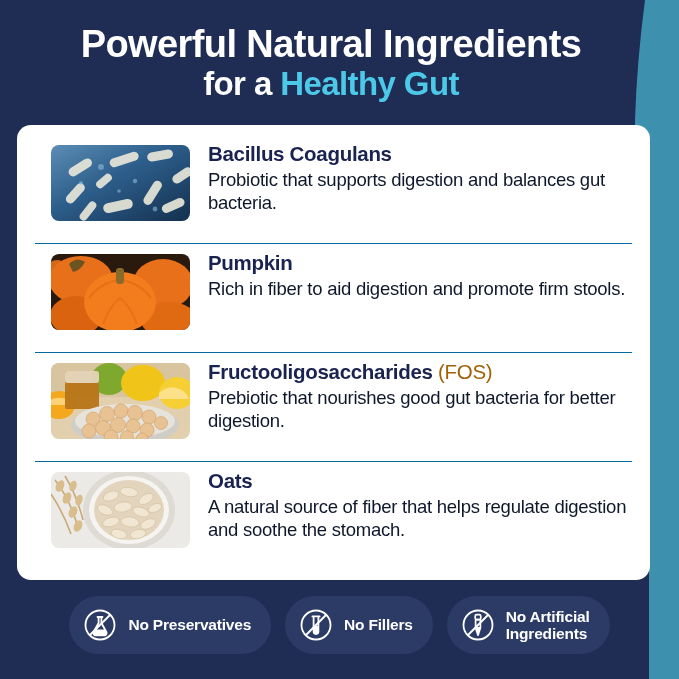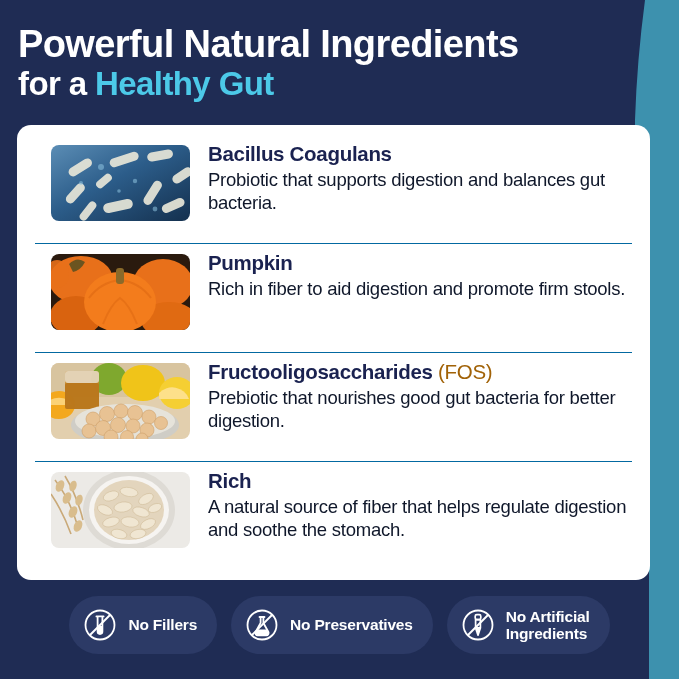--- a/index.html
+++ b/index.html
@@ -23,21 +23,21 @@
     overflow: hidden;
     z-index: 1;
   }
   .teal-band svg { display: block; }
 
   
   .headline {
     position: relative;
     z-index: 3;
     padding: 24px 35px 0 18px;
-    text-align: left;
+    text-align: center;
     color: #ffffff;
     letter-spacing: -0.6px;
   }
   .headline .line1 {
     display: block;
     font-size: 38px;
     font-weight: bold;
     line-height: 1.06;
     white-space: nowrap;
   }
@@ -283,51 +283,51 @@
           <ellipse cx="9" cy="14" rx="4" ry="6" transform="rotate(25 9 14)"></ellipse>
           <ellipse cx="16" cy="26" rx="4" ry="6" transform="rotate(25 16 26)"></ellipse>
           <ellipse cx="22" cy="40" rx="4" ry="6" transform="rotate(25 22 40)"></ellipse>
           <ellipse cx="27" cy="54" rx="4" ry="6" transform="rotate(25 27 54)"></ellipse>
           <ellipse cx="22" cy="14" rx="3.5" ry="5.5" transform="rotate(18 22 14)"></ellipse>
           <ellipse cx="28" cy="28" rx="3.5" ry="5.5" transform="rotate(18 28 28)"></ellipse>
         </g>
       </svg>
     </div>
     <div class="row-text">
-      <div class="row-title"><span>Rich</span><span class="suffix"></span></div>
+      <div class="row-title"><span>Oats</span><span class="suffix"></span></div>
       <div class="row-desc">A natural source of fiber that helps regulate digestion and soothe the stomach.</div>
     </div>
   </div>
 
 </div>
 
 <div class="badges">
+
+  <div class="badge">
+    <span class="badge-icon">
+      <svg width="34" height="34" viewBox="0 0 34 34">
+        <circle cx="17" cy="17" r="14.5" fill="none" stroke="#ffffff" stroke-width="1.8"></circle>
+        <path d="M 14.5 9 L 19.5 9 M 15.6 9 L 15.6 15 L 10.6 24 A 2.4 2.4 0 0 0 12.7 27.4 L 21.3 27.4 A 2.4 2.4 0 0 0 23.4 24 L 18.4 15 L 18.4 9" fill="none" stroke="#ffffff" stroke-width="1.8" stroke-linecap="round" stroke-linejoin="round"></path>
+        <path d="M 12.4 21.5 L 21.6 21.5 L 23.4 24.6 A 2.4 2.4 0 0 1 21.3 27.4 L 12.7 27.4 A 2.4 2.4 0 0 1 10.6 24.6 Z" fill="#ffffff"></path>
+        <line x1="7" y1="27" x2="27" y2="7" stroke="#ffffff" stroke-width="1.9" stroke-linecap="round"></line>
+      </svg>
+    </span>
+    <span class="badge-label">No Preservatives</span>
+  </div>
 
   <div class="badge">
     <span class="badge-icon">
       <svg width="34" height="34" viewBox="0 0 34 34">
         <circle cx="17" cy="17" r="14.5" fill="none" stroke="#ffffff" stroke-width="1.8"></circle>
         <path d="M 13.4 8.4 L 20.6 8.4 M 14.6 8.4 L 14.6 23.6 A 2.4 2.4 0 0 0 19.4 23.6 L 19.4 8.4" fill="none" stroke="#ffffff" stroke-width="1.8" stroke-linecap="round" stroke-linejoin="round"></path>
         <path d="M 14.6 18 L 19.4 18 L 19.4 23.6 A 2.4 2.4 0 0 1 14.6 23.6 Z" fill="#ffffff"></path>
         <line x1="7" y1="27" x2="27" y2="7" stroke="#ffffff" stroke-width="1.9" stroke-linecap="round"></line>
       </svg>
     </span>
     <span class="badge-label">No Fillers</span>
-  </div>
-
-  <div class="badge">
-    <span class="badge-icon">
-      <svg width="34" height="34" viewBox="0 0 34 34">
-        <circle cx="17" cy="17" r="14.5" fill="none" stroke="#ffffff" stroke-width="1.8"></circle>
-        <path d="M 14.5 9 L 19.5 9 M 15.6 9 L 15.6 15 L 10.6 24 A 2.4 2.4 0 0 0 12.7 27.4 L 21.3 27.4 A 2.4 2.4 0 0 0 23.4 24 L 18.4 15 L 18.4 9" fill="none" stroke="#ffffff" stroke-width="1.8" stroke-linecap="round" stroke-linejoin="round"></path>
-        <path d="M 12.4 21.5 L 21.6 21.5 L 23.4 24.6 A 2.4 2.4 0 0 1 21.3 27.4 L 12.7 27.4 A 2.4 2.4 0 0 1 10.6 24.6 Z" fill="#ffffff"></path>
-        <line x1="7" y1="27" x2="27" y2="7" stroke="#ffffff" stroke-width="1.9" stroke-linecap="round"></line>
-      </svg>
-    </span>
-    <span class="badge-label">No Preservatives</span>
   </div>
 
   <div class="badge">
     <span class="badge-icon">
       <svg width="34" height="34" viewBox="0 0 34 34">
         <circle cx="17" cy="17" r="14.5" fill="none" stroke="#ffffff" stroke-width="1.8"></circle>
         <rect x="14.2" y="6.6" width="5.6" height="5" rx="1.6" fill="none" stroke="#ffffff" stroke-width="1.7"></rect>
         <path d="M 14.6 11.6 L 19.4 11.6 L 19.4 20 L 17 27.2 L 14.6 20 Z" fill="none" stroke="#ffffff" stroke-width="1.7" stroke-linejoin="round"></path>
         <path d="M 14.6 19 L 19.4 19 L 17 27.2 Z" fill="#ffffff"></path>
         <line x1="7" y1="27" x2="27" y2="7" stroke="#ffffff" stroke-width="1.9" stroke-linecap="round"></line>

